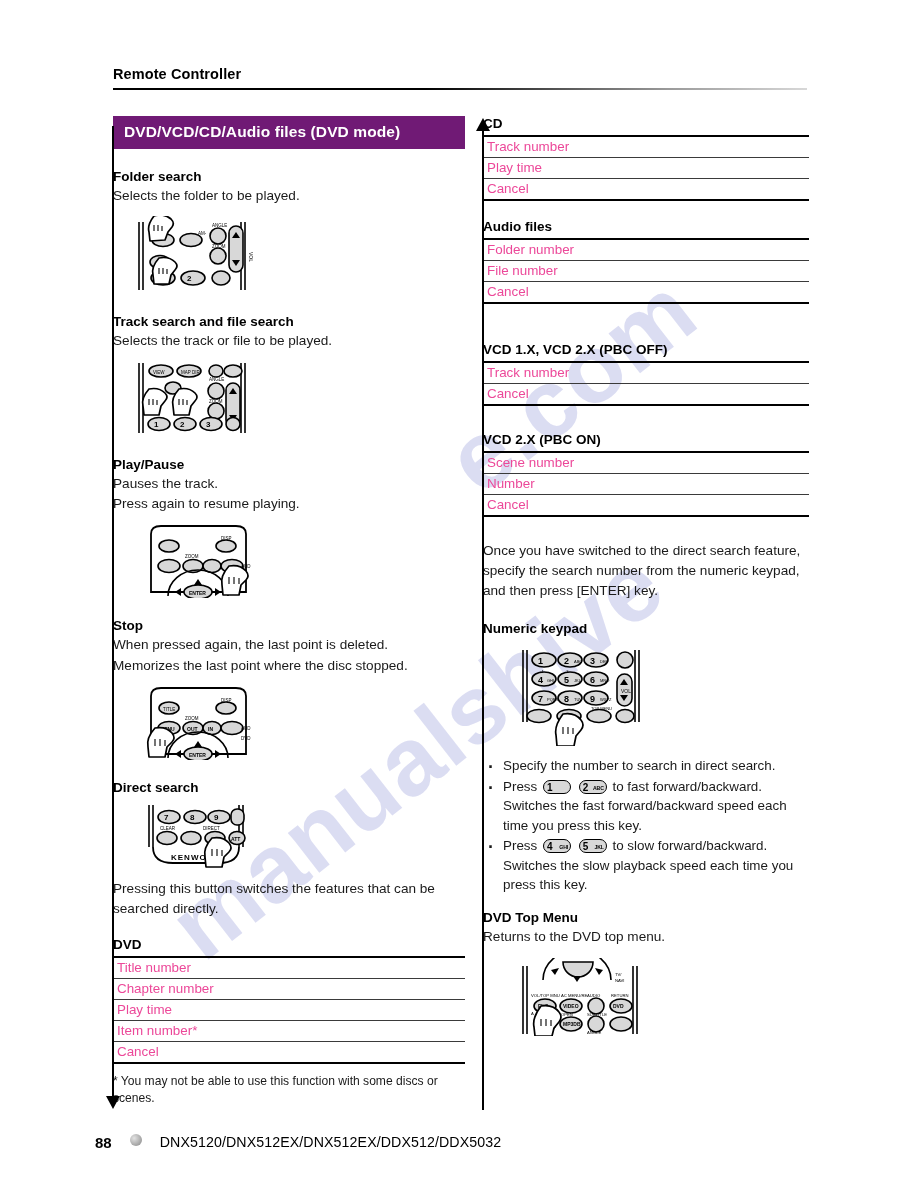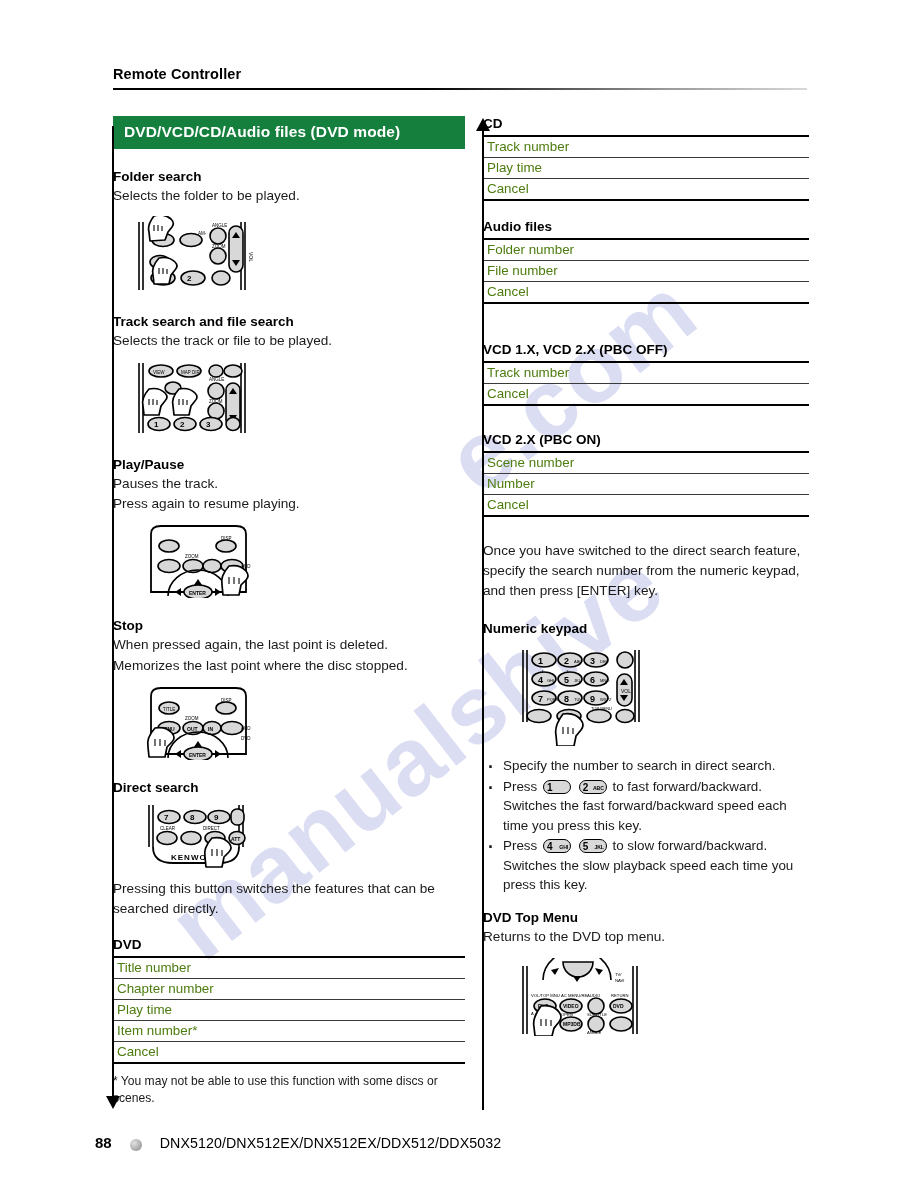--- a/index.html
+++ b/index.html
@@ -75,21 +75,21 @@
     left: 106px; top: 1088px;
     border-top: 13px solid #000;
   }
   #arrow-right-up {
     left: 476px; top: 110px;
     border-bottom: 13px solid #000;
   }
 
   
   .banner {
-    background: #15803d; color: #fff;
+    background: #701a75; color: #fff;
     font-weight: 700; font-size: 15.5px;
     padding: 7px 11px 8px 11px;
     letter-spacing: .1px;
   }
 
   
   .sec-title {
     font-weight: 700; font-size: 13.5px;
     margin-top: 20px; margin-bottom: 2px;
   }
@@ -100,21 +100,21 @@
   }
   .note-text {
     font-size: 12.1px; line-height: 1.42; color: #1a1a1a;
     margin-top: 9px;
   }
 
   
   .tbl-title { font-weight: 700; font-size: 13.5px; margin-top: 18px; margin-bottom: 4px; }
   .tbl { border-top: 2.5px solid #000; border-bottom: 2.5px solid #000; }
   .tbl .row {
-    font-size: 13.4px; color: #4d7c0f;
+    font-size: 13.4px; color: #ec4899;
     padding: 2px 0 3px 4px;
     border-bottom: 1px solid #3a3a3a;
   }
   .tbl .row:last-child { border-bottom: none; }
 
   
   ul.bullets { list-style: none; margin: 10px 0 0 0; padding: 0; }
   ul.bullets > li {
     position: relative;
     padding-left: 20px;
@@ -152,21 +152,21 @@
     color: #000; letter-spacing: -.2px;
   }
 
   
   .remote-fig { margin-top: 10px; }
   .remote-fig svg { display: block; }
 
   
   #footer {
     position: absolute; left: 95px; top: 1126px;
-    display: flex; align-items: flex-end; gap: 18px;
+    display: flex; align-items: flex-start; gap: 18px;
   }
   #footer .pagenum { font-size: 15px; font-weight: 700; }
   #footer .dot {
     width: 12px; height: 12px; border-radius: 50%;
     background: radial-gradient(circle at 35% 35%, #e2e2e2, #9d9d9d 75%, #777 100%);
     display: inline-block;
   }
   #footer .models { font-size: 14.2px; letter-spacing: .1px; }
 </style>
 </head>

